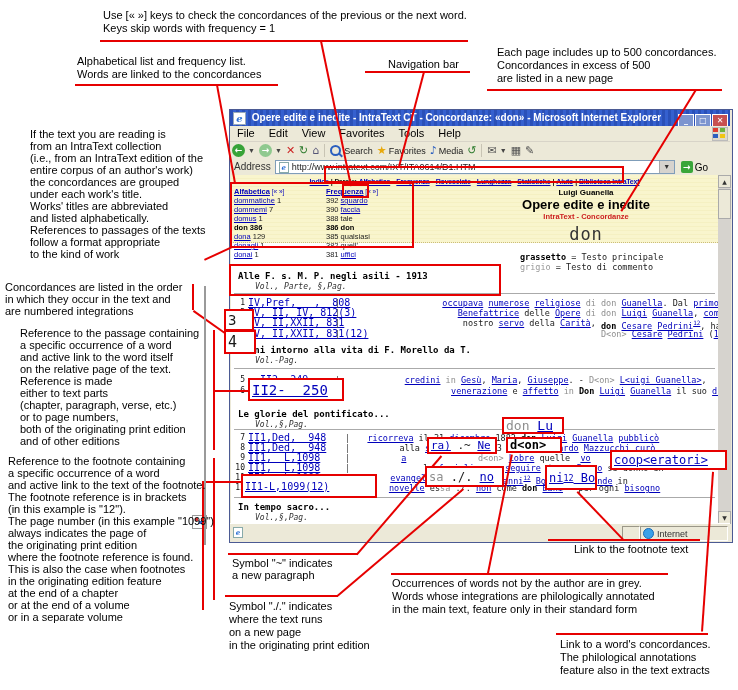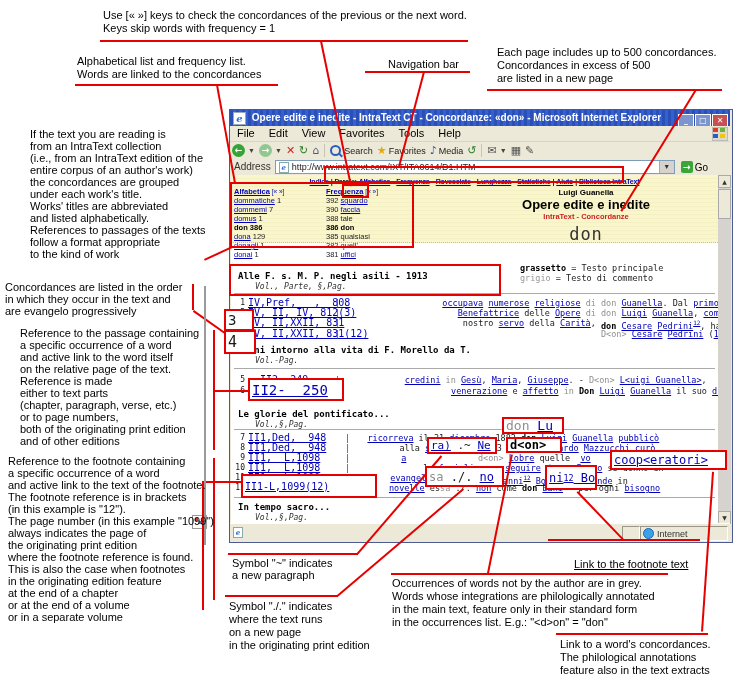--- a/index.html
+++ b/index.html
@@ -66,21 +66,21 @@
   #wordtable .c2{position:absolute;left:92px;top:0;}
   .wlink{color:#0000bb;text-decoration:underline;cursor:pointer;}
   .wcur{color:#000;font-weight:bold;}
   .wnum{color:#222;}
   .arr{color:#0000bb;font-size:6.5px;}
   #pagehead{position:absolute;left:235px;top:13px;width:240px;text-align:center;color:#000;}
   #ph-author{font:bold 8px/9px "Liberation Sans",sans-serif;}
   #ph-title{font:bold 13px/15px "Liberation Sans",sans-serif;}
   #ph-sub{font:bold 7.5px/9px "Liberation Sans",sans-serif;color:#cc2020;}
   #ph-word{font:17px/20px "DejaVu Sans Mono",monospace;color:#333;letter-spacing:1px;margin-top:3px;}
-  #legend{position:absolute;left:289px;top:88px;font:8.5px/10px "DejaVu Sans Mono",monospace;color:#222;white-space:pre;}
+  #legend{position:absolute;left:289px;top:77px;font:8.5px/10px "DejaVu Sans Mono",monospace;color:#222;white-space:pre;}
   #legend .lg-key-bold{font-weight:bold;color:#000;}
   #legend .lg-key-grey{color:#999;}
   #cbody .sect-title{position:absolute;left:7px;font:bold 9px/10px "DejaVu Sans Mono",monospace;color:#000;white-space:pre;}
   #cbody .sect-fields{position:absolute;left:24px;font:italic 8px/9px "DejaVu Sans Mono",monospace;color:#333;white-space:pre;}
   #cbody .rule{position:absolute;left:3px;width:481px;height:0;border-top:1px solid #aaa;}
   .crow{position:absolute;left:0;width:487px;height:10px;font:8.5px/10px "DejaVu Sans Mono",monospace;white-space:pre;}
   .crow .num{position:absolute;left:0;width:14px;text-align:right;color:#111;font-size:8px;}
   .crow .ref{position:absolute;left:17px;color:#0000bb;text-decoration:underline;font-size:10px;cursor:pointer;}
   .crow .sepb{position:absolute;color:#444;}
   .crow .pre{position:absolute;width:310px;text-align:right;}
@@ -241,27 +241,27 @@
   <div class="imgph" style="left:192px;top:515px">
       <i></i>
       <b></b>
     </div>
   <div id="overlay">
       <div class="ann" style="left: 103px; top: 9px; line-height: 13px;"><span>Use [« »] keys to check the concordances of the previous or the next word.</span><br><span>Keys skip words with frequency = 1</span></div>
       <div class="ann" style="left: 77px; top: 55px; line-height: 13px;"><span>Alphabetical list and frequency list.</span><br><span>Words are linked to the concordances</span></div>
       <div class="ann" style="left: 388px; top: 58px; line-height: 13px;"><span>Navigation bar</span></div>
       <div class="ann" style="left: 497px; top: 46px; line-height: 13px;"><span>Each page includes up to 500 concordances.</span><br><span>Concordances in excess of 500</span><br><span>are listed in a new page</span></div>
       <div class="ann" style="left: 30px; top: 128px; line-height: 12px;"><span>If the text you are reading is</span><br><span>from an IntraText collection</span><br><span>(i.e., from an IntraText edition of the</span><br><span>entire corpus of an author's work)</span><br><span>the concordances are grouped</span><br><span>under each work's title.</span><br><span>Works' titles are abbreviated</span><br><span>and listed alphabetically.</span><br><span>References to passages of the texts</span><br><span>follow a format appropriate</span><br><span>to the kind of work</span></div>
-      <div class="ann" style="left: 5px; top: 281px; line-height: 12px;"><span>Concordances are listed in the order</span><br><span>in which they occur in the text and</span><br><span>are evangelo progressively</span></div>
+      <div class="ann" style="left: 5px; top: 281px; line-height: 12px;"><span>Concordances are listed in the order</span><br><span>in which they occur in the text and</span><br><span>are numbered integrations</span></div>
       <div class="ann" style="left: 20px; top: 327px; line-height: 12px;"><span>Reference to the passage containing</span><br><span>a specific occurrence of a word</span><br><span>and active link to the word itself</span><br><span>on the relative page of the text.</span><br><span>Reference is made</span><br><span>either to text parts</span><br><span>(chapter, paragraph, verse, etc.)</span><br><span>or to page numbers,</span><br><span>both of the originating print edition</span><br><span>and of other editions</span></div>
       <div class="ann" style="left: 8px; top: 455px; line-height: 12px;"><span>Reference to the footnote containing</span><br><span>a specific occurrence of a word</span><br><span>and active link to the text of the footnote.</span><br><span>The footnote reference is in brackets</span><br><span>(in this example is "12").</span><br><span>The page number (in this example "1099")</span><br><span>always indicates the page of</span><br><span>the originating print edition</span><br><span>where the footnote reference is found.</span><br><span>This is also the case when footnotes</span><br><span>in the originating edition feature</span><br><span>at the end of a chapter</span><br><span>or at the end of a volume</span><br><span>or in a separate volume</span></div>
       <div class="ann" style="left: 232px; top: 557px; line-height: 12px;"><span>Symbol "~" indicates</span><br><span>a new paragraph</span></div>
       <div class="ann" style="left: 229px; top: 600px; line-height: 13px;"><span>Symbol "./." indicates</span><br><span>where the text runs</span><br><span>on a new page</span><br><span>in the originating print edition</span></div>
-      <div class="ann" style="left: 392px; top: 577px; line-height: 13px;"><span>Occurrences of words not by the author are in grey.</span><br><span>Words whose integrations are philologically annotated</span><br><span>in the main text, feature only in their standard form</span><br><span>in the occurrences list. E.g.: "&lt;d&gt;on" = "don"</span></div>
-      <div class="ann" style="left: 574px; top: 558px; line-height: 13px; text-decoration: underline;"><span>Link to the footnote text</span></div>
+      <div class="ann" style="left: 392px; top: 577px; line-height: 13px;"><span>Occurrences of words not by the author are in grey.</span><br><span>Words whose integrations are philologically annotated</span><br><span>in the main text, feature only in their standard form</span><br></div>
+      <div class="ann" style="left: 574px; top: 543px; line-height: 13px;"><span>Link to the footnote text</span></div>
       <div class="ann" style="left: 560px; top: 638px; line-height: 13px;"><span>Link to a word's concordances.</span><br><span>The philological annotations</span><br><span>feature also in the text extracts</span></div>
       <div class="lead" style="left: 100px; top: 40px; width: 368px; transform: rotate(0rad);"></div>
       <div class="lead" style="left: 322px; top: 41px; width: 148.071px; transform: rotate(1.36678rad);"></div>
       <div class="lead" style="left: 75px; top: 84px; width: 203px; transform: rotate(0rad);"></div>
       <div class="lead" style="left: 218px; top: 85px; width: 99.6393px; transform: rotate(1.38915rad);"></div>
       <div class="lead" style="left: 365px; top: 71px; width: 105px; transform: rotate(0rad);"></div>
       <div class="lead" style="left: 425px; top: 72px; width: 98.2344px; transform: rotate(1.82812rad);"></div>
       <div class="lead" style="left: 487px; top: 89px; width: 235px; transform: rotate(0rad);"></div>
       <div class="lead" style="left: 697px; top: 90px; width: 143.21px; transform: rotate(2.12199rad);"></div>
       <div class="lead" style="left: 204px; top: 259px; width: 30.8707px; transform: rotate(-0.43467rad);"></div>

